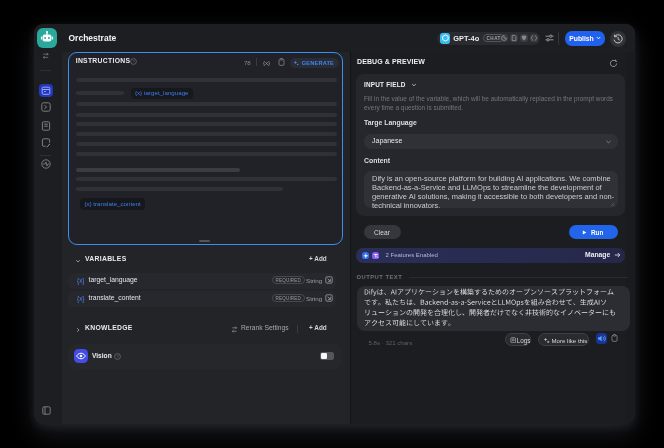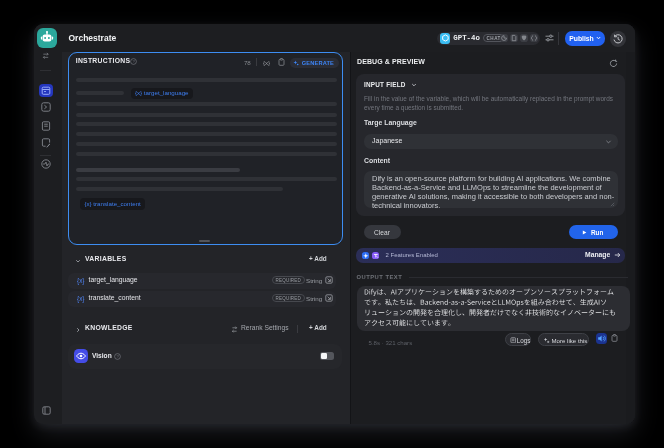--- a/index.html
+++ b/index.html
@@ -37,21 +37,21 @@
     </svg>
   </div>
   <div class="abs" style="left:34.5px; top:9px; font-size:8.5px; font-weight:bold; color:#f2f3f5;">Orchestrate</div>
 
   <div class="abs" style="left:403px; top:7.5px; width:103px; height:13.5px; background:#2a2b30; border-radius:6.5px;"></div>
   <div class="abs" style="left:405.5px; top:9.3px; width:10.8px; height:10.3px; border-radius:3px; background:#3bbdf2;">
     <svg width="10.8" height="10.3" viewBox="0 0 12 12">
         <path d="M6 2.2 L9.2 4 L9.2 7.6 L6 9.4 L2.8 7.6 L2.8 4 Z" fill="none" stroke="#fff" stroke-width="1.1"></path>
       </svg>
   </div>
-  <div class="abs" style="left:419.3px; top:9.7px; font-size:7.4px; font-weight:bold; color:#eceef0;font-family:Liberation Mono, monospace;">GPT-4o</div>
+  <div class="abs" style="left:419.3px; top:9.7px; font-size:7.4px; font-weight:bold; color:#eceef0;">GPT-4o</div>
   <div class="abs" style="left:448.5px; top:10px; height:7.6px; line-height:7.4px; padding:0 3px; border:0.8px solid #53555c; border-radius:4px; font-size:4.6px; letter-spacing:0.5px; color:#a2a5ab; font-weight:bold;">CHAT</div>
 
   <div class="abs" style="left:466px; top:9.7px; width:8.1px; height:8.1px; border-radius:2.8px; background:#3b3d43;">
     <svg width="8.1" height="8.1" viewBox="0 0 8 8">
         <path d="M4 1.6 A2.4 2.4 0 1 0 6.4 4 M4 1.6 L4 4 L6.4 4" fill="none" stroke="#8f9298" stroke-width="0.8"></path>
       </svg>
   </div>
   <div class="abs" style="left:475.5px; top:9.7px; width:8.1px; height:8.1px; border-radius:2.8px; background:#3b3d43;">
     <svg width="8.1" height="8.1" viewBox="0 0 8 8">
         <path d="M2.2 1.4 H4.8 L5.8 2.4 V6.6 H2.2 Z" fill="none" stroke="#8f9298" stroke-width="0.8"></path>

